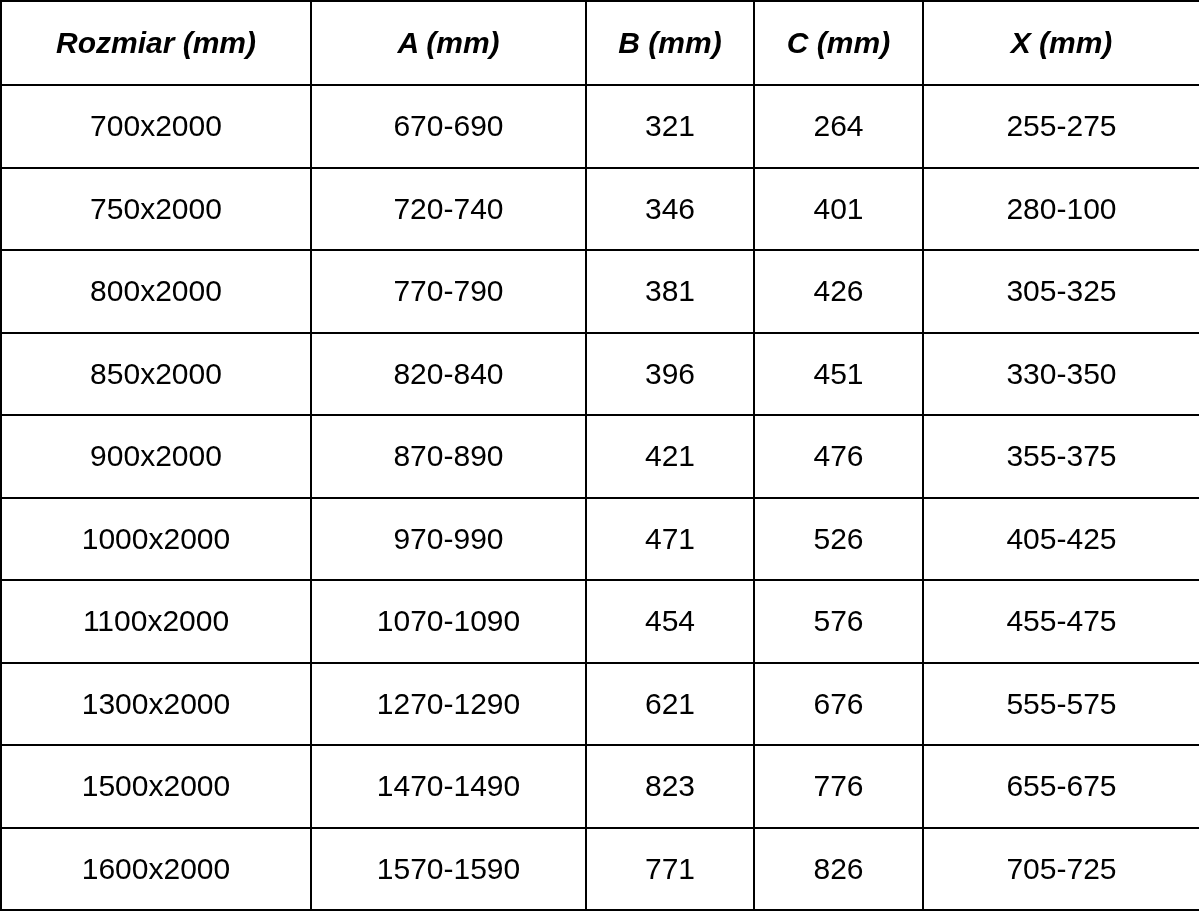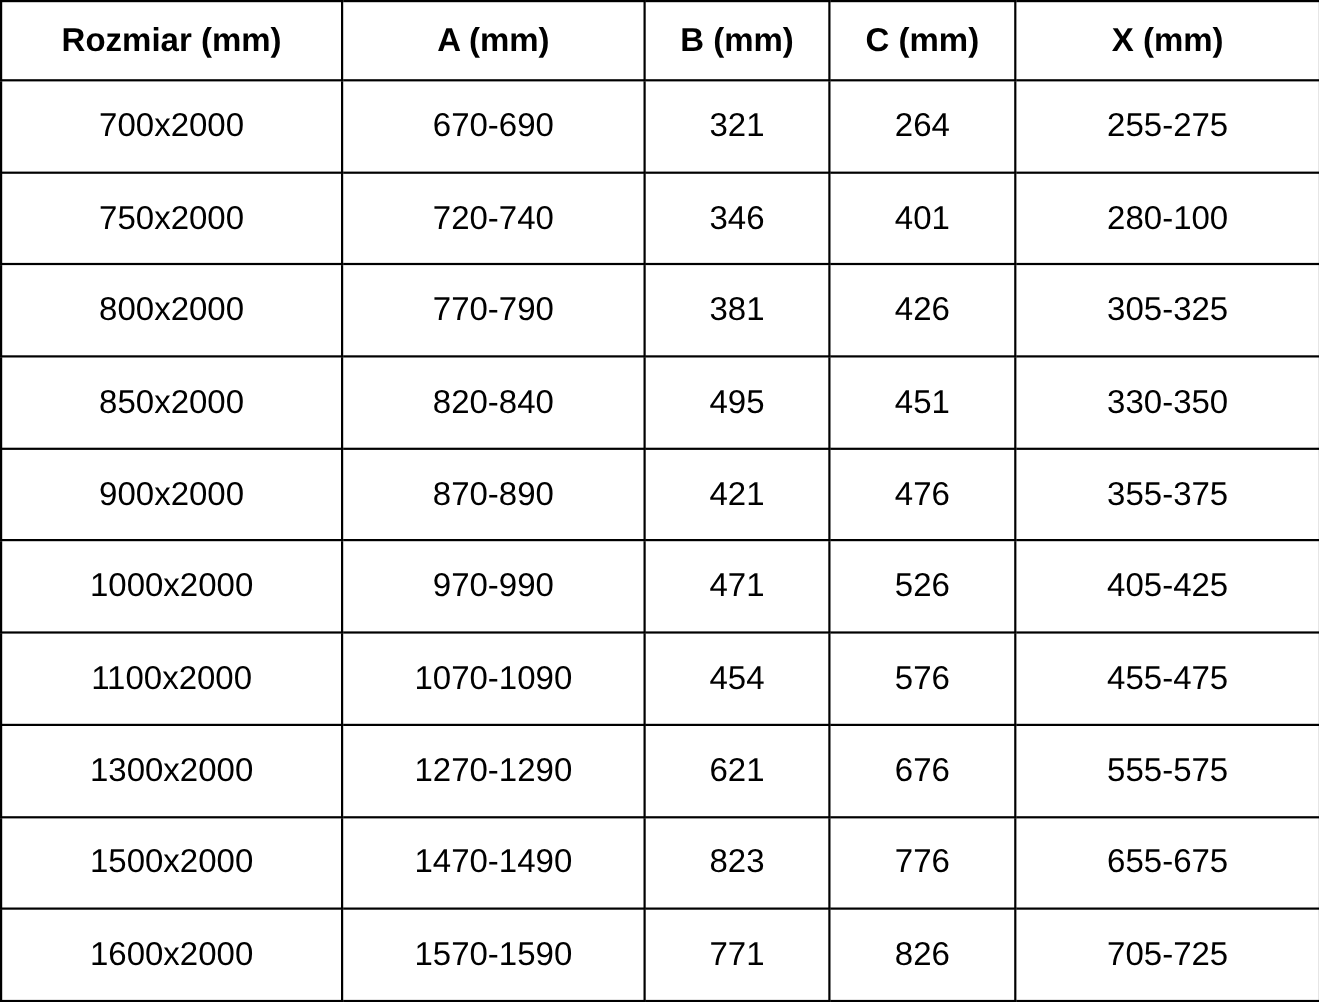--- a/index.html
+++ b/index.html
@@ -18,21 +18,22 @@
   }
   .spec-table th, .spec-table td {
     border: 2px solid #000000;
     text-align: center;
     vertical-align: middle;
     padding: 0;
     overflow: hidden;
     white-space: nowrap;
   }
   .spec-table thead tr {
-    height: 72px;
+    height: 84px;
+    font-style: italic;
   }
   .spec-table th {
     font-size: 30px;
     font-weight: bold;
   }
   .spec-table tbody tr {
     height: 69px;
   }
   .spec-table td {
     font-size: 30px;
@@ -77,21 +78,21 @@
       <tr>
         <td>800x2000</td>
         <td>770-790</td>
         <td>381</td>
         <td>426</td>
         <td>305-325</td>
       </tr>
       <tr>
         <td>850x2000</td>
         <td>820-840</td>
-        <td>495</td>
+        <td>396</td>
         <td>451</td>
         <td>330-350</td>
       </tr>
       <tr>
         <td>900x2000</td>
         <td>870-890</td>
         <td>421</td>
         <td>476</td>
         <td>355-375</td>
       </tr>

